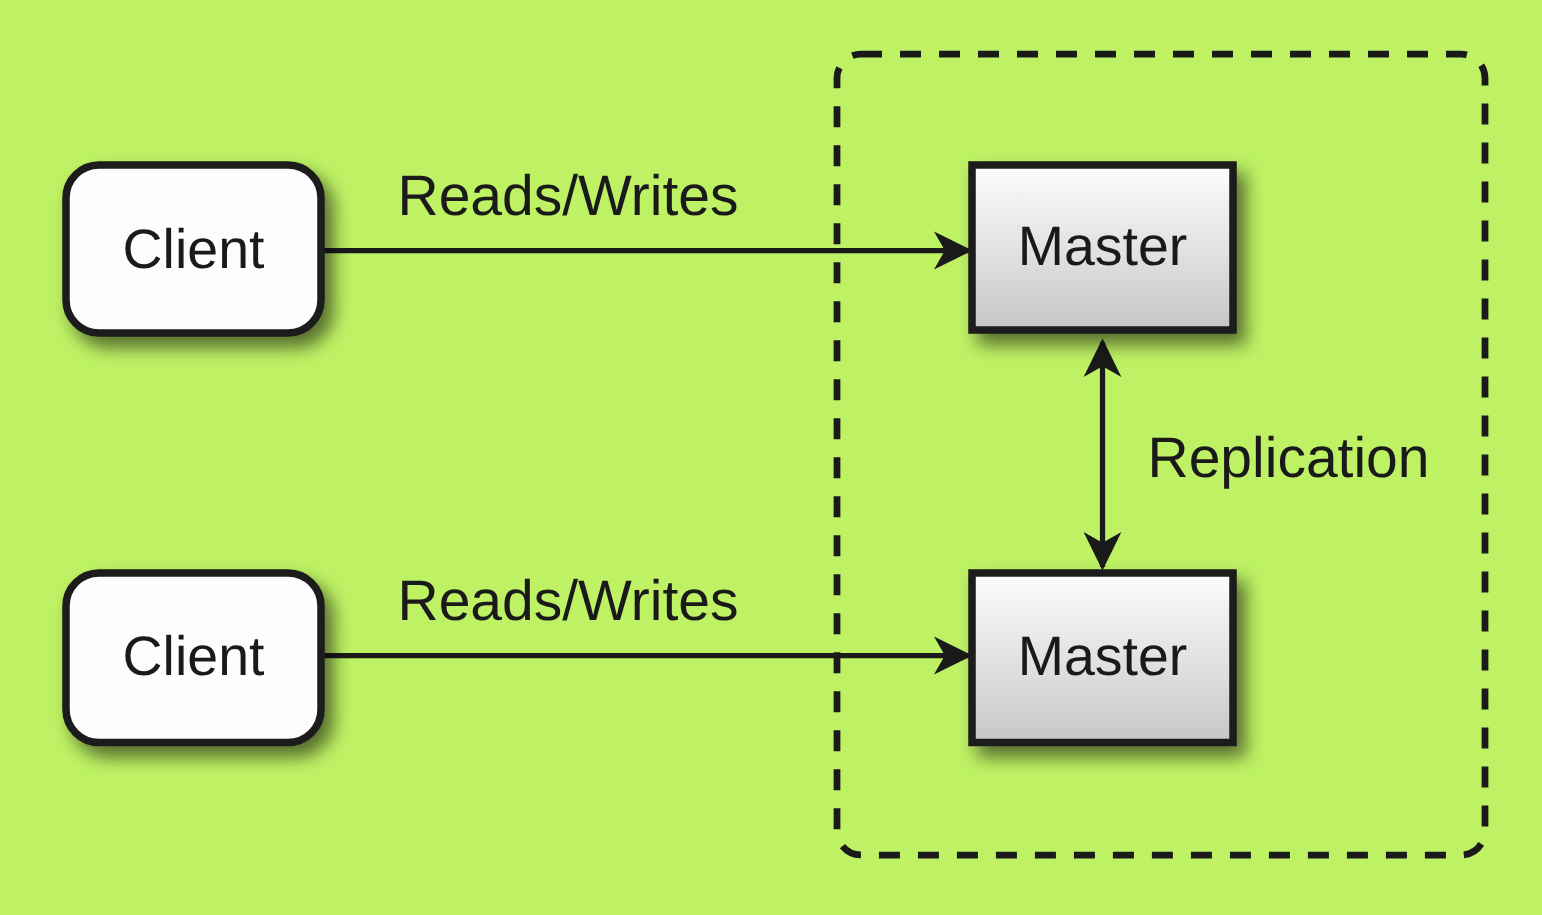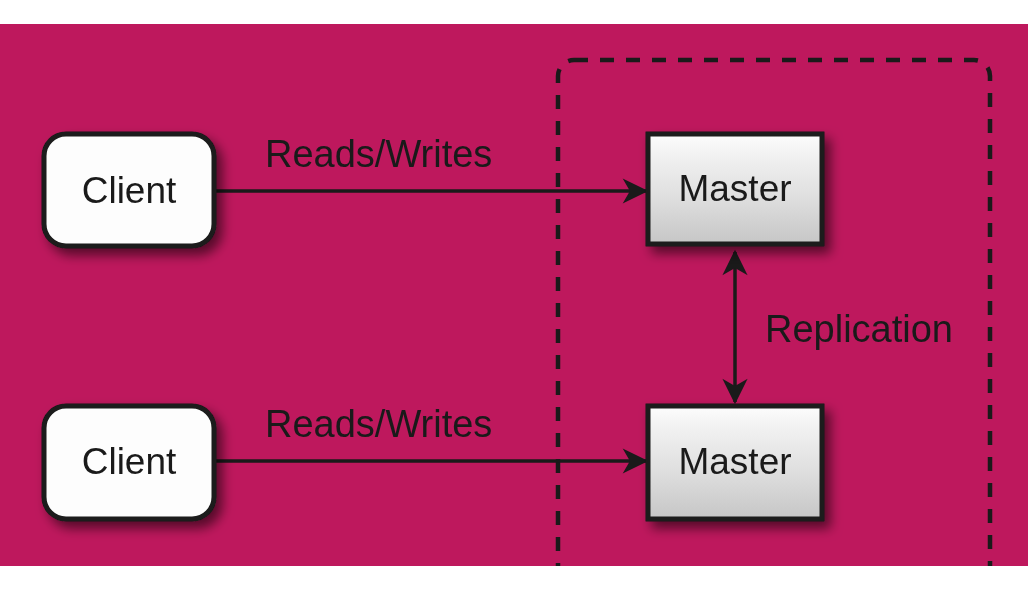--- a/index.html
+++ b/index.html
@@ -7,24 +7,23 @@
     margin: 0;
     padding: 0;
     background: #ffffff;
   }
   body {
     font-family: "Liberation Sans", "DejaVu Sans", sans-serif;
   }
   #canvas {
     position: relative;
     width: 1028px;
-    height: 542px;
-    background: #be185d;
+    height: 610px;
+    background: #bef264;
     overflow: hidden;
-    margin-top: 24px;
   }
   #diagram-svg {
     position: absolute;
     top: 0;
     left: 0;
     width: 1028px;
     height: 610px;
     display: block;
   }
   .node-label {

